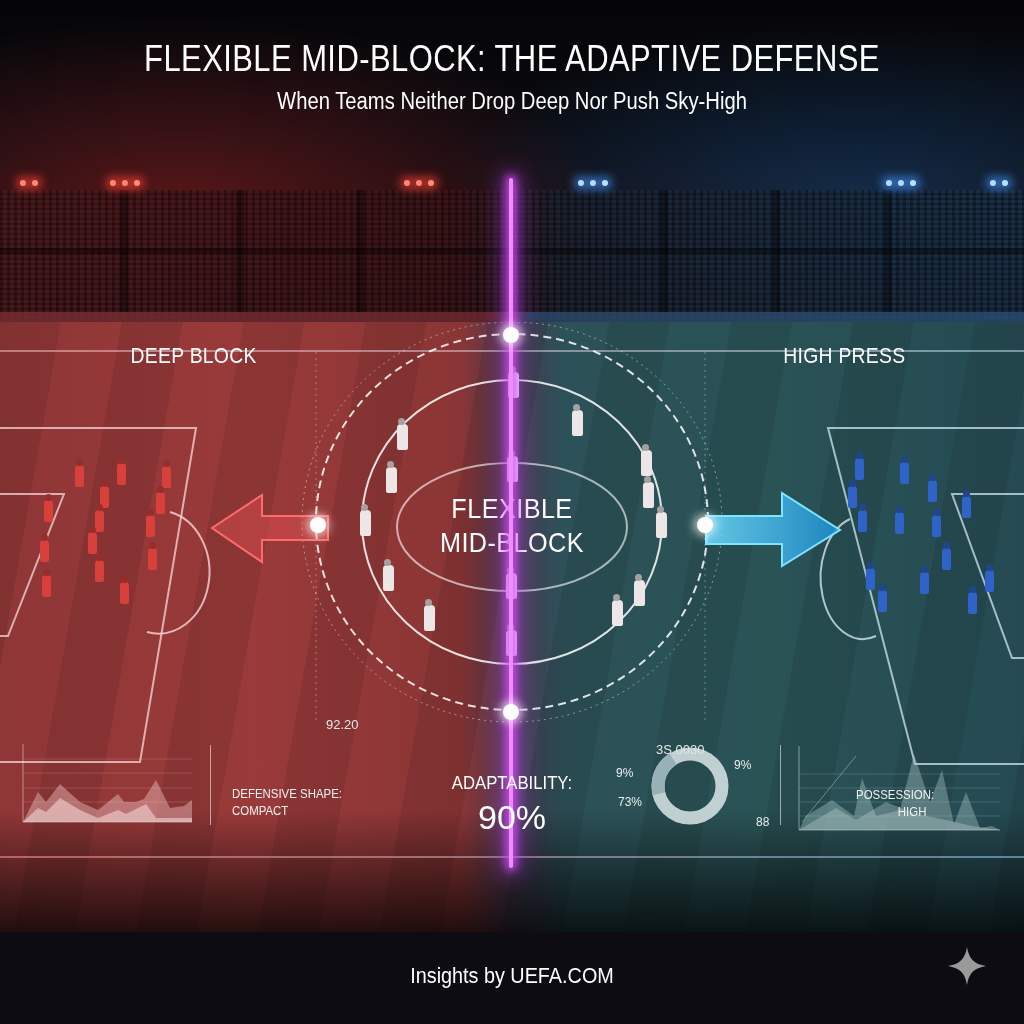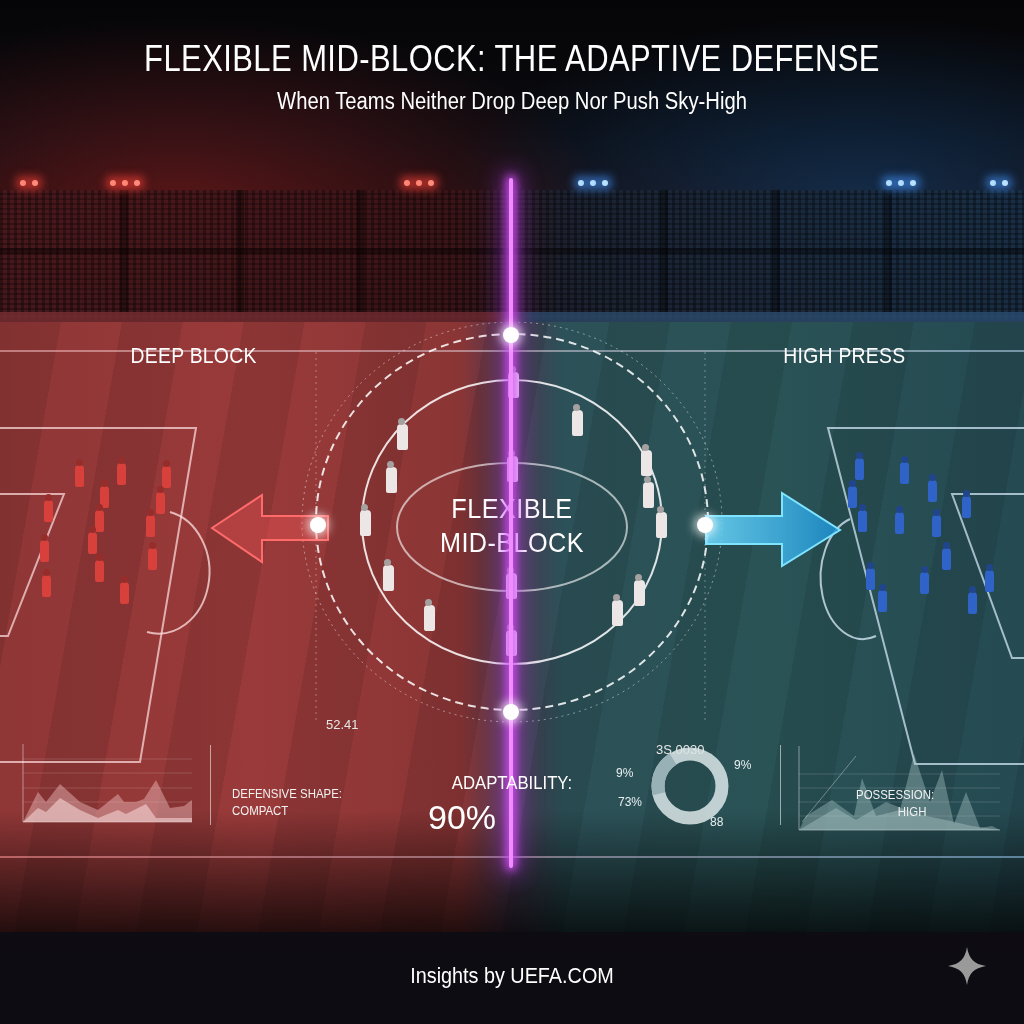--- a/index.html
+++ b/index.html
@@ -57,21 +57,21 @@
   .player.blue { background:#2f63c8; }
   .player.white { background:#ece6e6; width:11px; height:26px; }
 
   .center-text { position:absolute; left:412px; top:492px; width:200px; text-align:center; font-size:28px; line-height:34px; letter-spacing:0.5px; transform:scaleX(0.9); }
 
   
   .stat-num { position:absolute; font-size:13px; color:#e6e6e6; }
   .stat-label { position:absolute; font-size:13px; line-height:17px; color:#f1f1f1; transform:scaleX(0.88); transform-origin:left; }
   .divider { position:absolute; width:1px; background:rgba(255,255,255,0.55); }
   .adapt-label { position:absolute; left:412px; top:772px; width:200px; text-align:center; font-size:19px; transform:scaleX(0.88); }
-  .adapt-value { position:absolute; left:428px; top:798px; width:200px; font-size:34px; }
+  .adapt-value { position:absolute; left:412px; top:798px; width:200px; text-align:center; font-size:34px; }
   .donut-label { position:absolute; font-size:12px; color:#e8eef0; }
 
   .footer { position:absolute; top:963px; left:0; width:1024px; text-align:center; font-size:22px; transform:scaleX(0.9); }
   .sparkle { position:absolute; left:946px; top:945px; width:42px; height:42px; }
 </style>
 </head>
 <body>
 
 <div class="stage">
 
@@ -214,21 +214,21 @@
     <div>FLEXIBLE</div>
     <div>MID-BLOCK</div>
   </div>
 
   <div class="center-line"></div>
   <div class="node" style="left:503px;top:327px"></div>
   <div class="node" style="left:503px;top:704px"></div>
   <div class="node" style="left:310px;top:517px"></div>
   <div class="node" style="left:697px;top:517px"></div>
 
-  <div class="stat-num" style="left:326px;top:717px">52.41</div>
+  <div class="stat-num" style="left:326px;top:717px">92.20</div>
   <div class="stat-num" style="left:656px;top:742px">3S.0030</div>
 
   <svg style="position:absolute;left:20px;top:742px" width="176" height="86">
     <line x1="3" y1="2" x2="3" y2="80" stroke="rgba(255,255,255,0.45)" stroke-width="1"></line>
     <line x1="3" y1="80" x2="172" y2="80" stroke="rgba(255,255,255,0.45)" stroke-width="1"></line>
     <line x1="3" y1="17" x2="172" y2="17" stroke="rgba(255,255,255,0.15)" stroke-width="1"></line>
     <line x1="3" y1="31" x2="172" y2="31" stroke="rgba(255,255,255,0.15)" stroke-width="1"></line>
     <line x1="3" y1="46" x2="172" y2="46" stroke="rgba(255,255,255,0.15)" stroke-width="1"></line>
     <line x1="3" y1="60" x2="172" y2="60" stroke="rgba(255,255,255,0.15)" stroke-width="1"></line>
     <polygon points="3,80 18,50 26,60 40,42 60,60 78,68 98,52 104,60 116,60 124,57 136,38 150,66 164,64 172,58 172,80" fill="rgba(240,190,190,0.45)"></polygon>
@@ -243,21 +243,21 @@
   <div class="adapt-label">ADAPTABILITY:</div>
   <div class="adapt-value">90%</div>
 
   <svg style="position:absolute;left:648px;top:744px" width="84" height="84">
     <circle cx="42" cy="42" r="32" fill="none" stroke="rgba(220,230,232,0.85)" stroke-width="13"></circle>
     <circle cx="42" cy="42" r="32" fill="none" stroke="rgba(150,175,180,0.95)" stroke-width="13" stroke-dasharray="40 161" transform="rotate(-90 42 42) rotate(-90 42 42) rotate(-14 42 42)"></circle>
   </svg>
   <div class="donut-label" style="left:616px;top:766px">9%</div>
   <div class="donut-label" style="left:618px;top:795px">73%</div>
   <div class="donut-label" style="left:734px;top:758px">9%</div>
-  <div class="donut-label" style="left:710px;top:815px">88</div>
+  <div class="donut-label" style="left:756px;top:815px">88</div>
 
   <div class="divider" style="left:780px;top:745px;height:80px"></div>
 
   <svg style="position:absolute;left:796px;top:744px" width="208" height="90">
     <line x1="3" y1="2" x2="3" y2="86" stroke="rgba(255,255,255,0.45)" stroke-width="1"></line>
     <line x1="3" y1="86" x2="204" y2="86" stroke="rgba(255,255,255,0.45)" stroke-width="1"></line>
     <line x1="3" y1="30" x2="204" y2="30" stroke="rgba(255,255,255,0.15)" stroke-width="1"></line>
     <line x1="3" y1="44" x2="204" y2="44" stroke="rgba(255,255,255,0.15)" stroke-width="1"></line>
     <line x1="3" y1="58" x2="204" y2="58" stroke="rgba(255,255,255,0.15)" stroke-width="1"></line>
     <line x1="3" y1="72" x2="204" y2="72" stroke="rgba(255,255,255,0.15)" stroke-width="1"></line>

